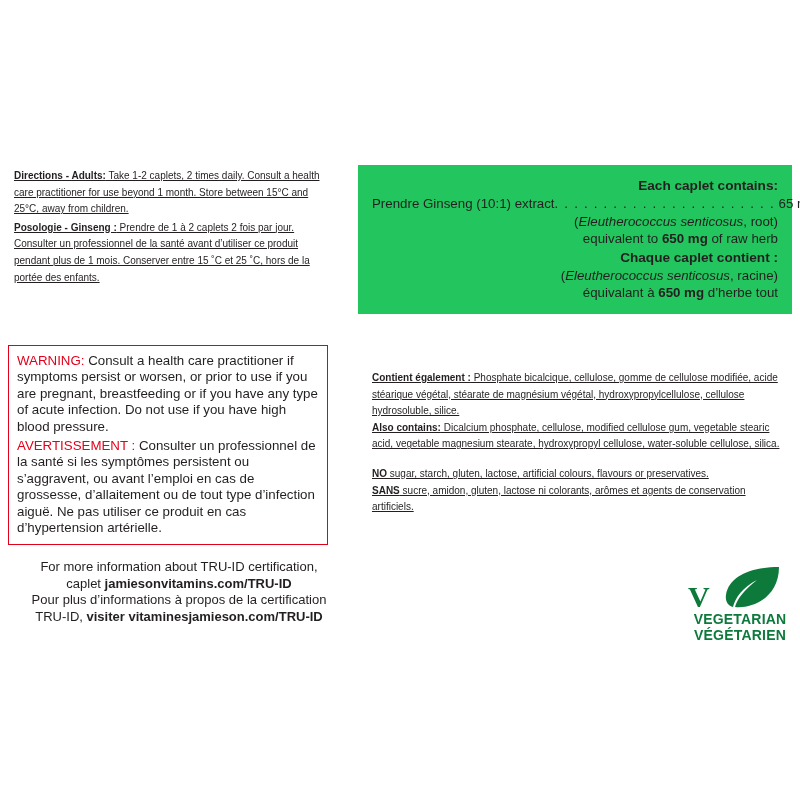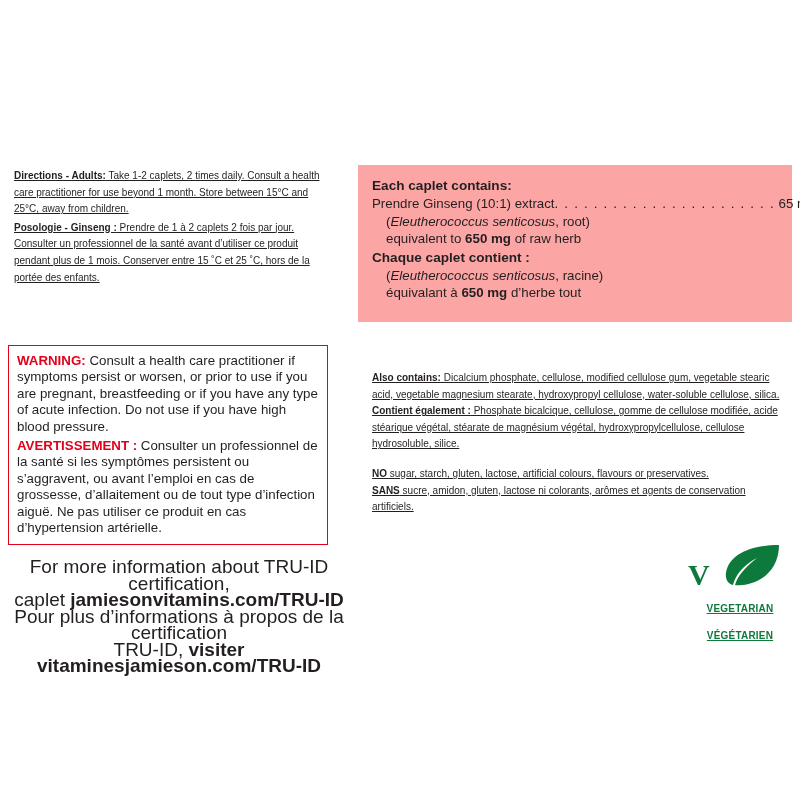--- a/index.html
+++ b/index.html
@@ -41,49 +41,50 @@
     position: absolute;
     left: 8px;
     top: 345px;
     width: 320px;
     border: 1.4px solid #e2001a;
     box-sizing: border-box;
     padding: 7px 8px 8px 8px;
   }
   .warn-label {
     color: #e2001a;
-    font-weight: bold;
+    font-weight: normal;
     margin-top: 36px;
   }
   .warn-para {
     font-size: 13.3px;
     line-height: 16.4px;
   }
   .warn-para + .warn-para { margin-top: 3px; }
 
   
   .truid {
     position: absolute;
     left: 14px;
     top: 559px;
     width: 330px;
     text-align: center;
-    font-size: 19px;
+    font-size: 13px;
     line-height: 16.5px;
   }
 
   
   .facts-box {
     position: absolute;
     left: 358px;
     top: 165px;
     width: 434px;
-    background: #fca5a5;
+    background: #22c55e;
     box-sizing: border-box;
-    padding: 11px 14px 20px 14px;
+    padding: 11px 14px 12px 14px;
+    text-align: right;
   }
   .facts-line {
     font-size: 13.3px;
     line-height: 17.6px;
     white-space: nowrap;
   }
   .facts-head {
     font-weight: bold;
     font-size: 13.6px;
     line-height: 19px;
@@ -105,27 +106,26 @@
   
   .veg-logo {
     position: absolute;
     right: 8px;
     bottom: 158px;
     width: 104px;
     text-align: center;
   }
   .veg-leaf { display: block; margin: 0 auto; }
   .veg-text {
-    font-size: 10px;
+    font-size: 14px;
     font-weight: bold;
     color: #0d7a3c;
     line-height: 11.6px;
     letter-spacing: 0.2px;
-    margin-top: 16px;
-    text-decoration: underline;
+    margin-top: 5px;
   }
   .veg-row {
     display: flex;
     align-items: flex-end;
     justify-content: center;
     gap: 2px;
   }
   .veg-v {
     font-size: 30px;
     font-weight: bold;
@@ -162,22 +162,22 @@
     <div class="facts-line indent1"><span>(</span><span class="ital">Eleutherococcus senticosus</span><span>, root)</span></div>
     <div class="facts-line indent1"><span>equivalent to </span><span class="bold">650 mg</span><span> of raw herb</span></div>
 
     <div class="facts-head">Chaque caplet contient :</div>
     <div class="facts-line indent1"><span>(</span><span class="ital">Eleutherococcus senticosus</span><span>, racine)</span></div>
     <div class="facts-line indent1"><span>équivalant à </span><span class="bold">650 mg</span><span> d’herbe tout</span></div>
   </div>
 
   <div class="right-body">
     <div class="blk">
+      <p class="para"><span class="bold">Contient également :</span><span> Phosphate bicalcique, cellulose, gomme de cellulose modifiée, acide stéarique végétal, stéarate de magnésium végétal, hydroxypropylcellulose, cellulose hydrosoluble, silice.</span></p>
       <p class="para"><span class="bold">Also contains:</span><span> Dicalcium phosphate, cellulose, modified cellulose gum, vegetable stearic acid, vegetable magnesium stearate, hydroxypropyl cellulose, water-soluble cellulose, silica.</span></p>
-      <p class="para"><span class="bold">Contient également :</span><span> Phosphate bicalcique, cellulose, gomme de cellulose modifiée, acide stéarique végétal, stéarate de magnésium végétal, hydroxypropylcellulose, cellulose hydrosoluble, silice.</span></p>
     </div>
     <div class="blk">
       <p class="para"><span class="bold">NO</span><span> sugar, starch, gluten, lactose, artificial colours, flavours or preservatives.</span></p>
       <p class="para"><span class="bold">SANS</span><span> sucre, amidon, gluten, lactose ni colorants, arômes et agents de conservation artificiels.</span></p>
     </div>
   </div>
 
   <div class="veg-logo">
     <div class="veg-row">
       <span class="veg-v">V</span>

